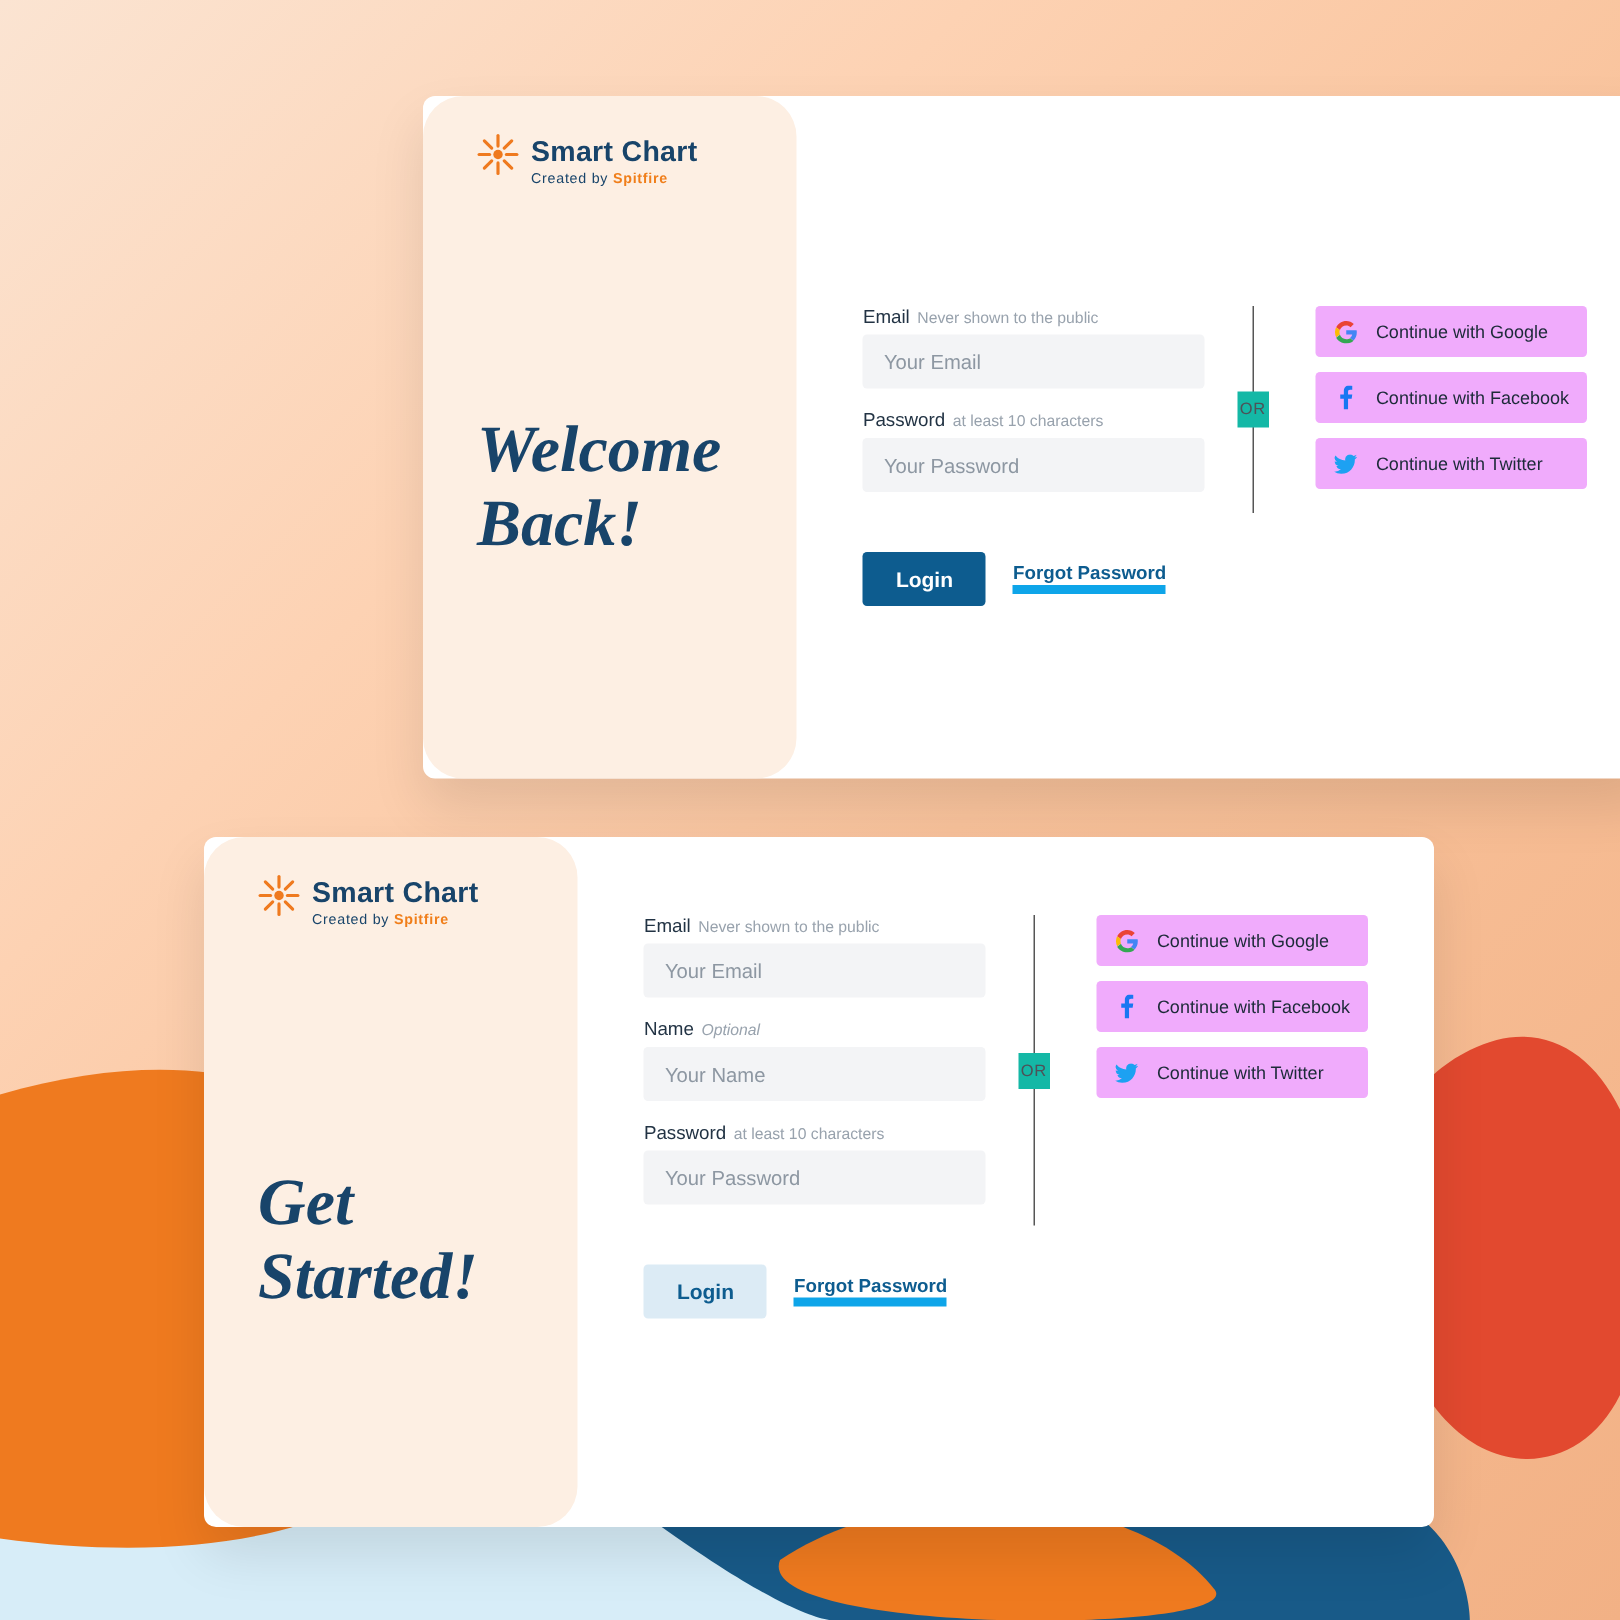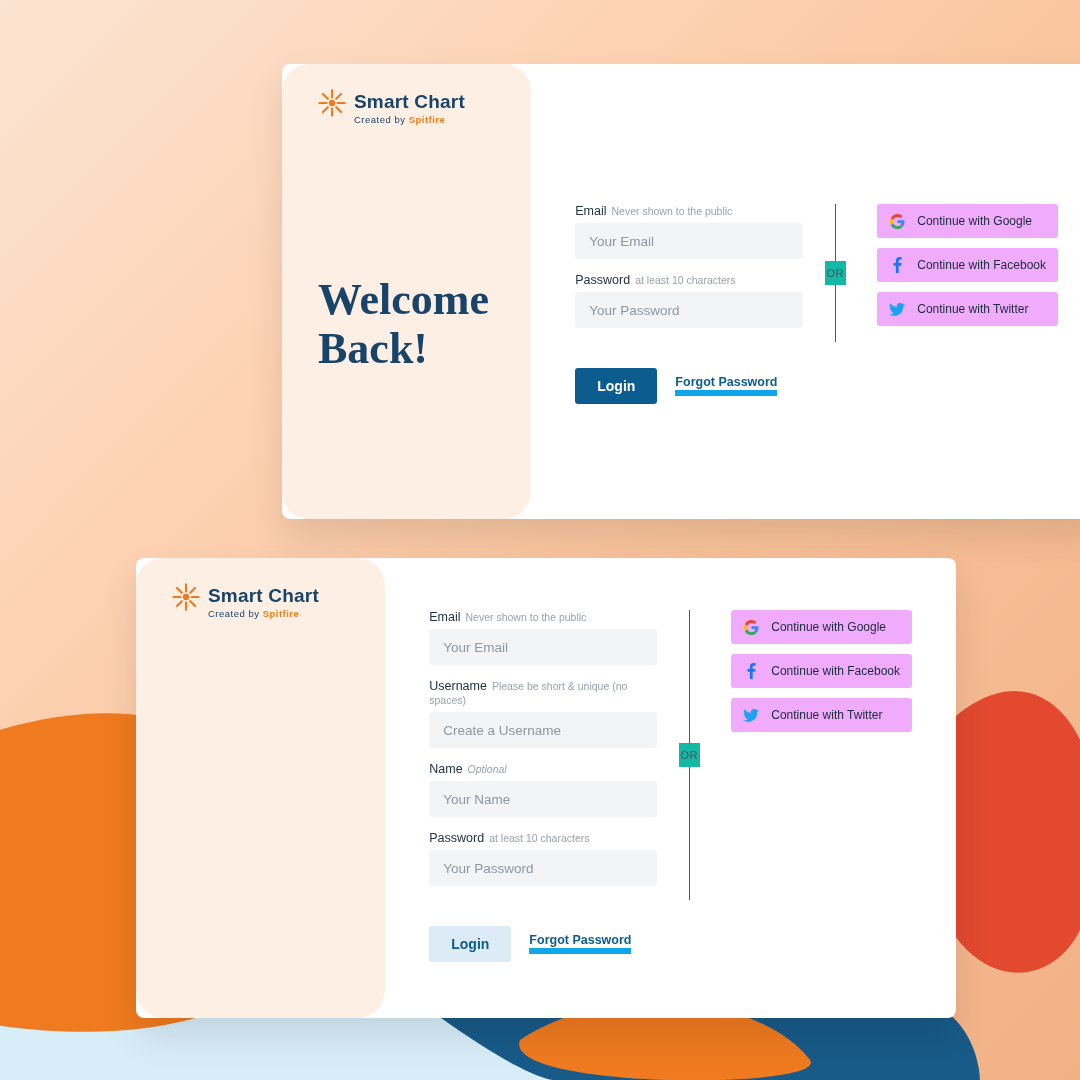--- a/index.html
+++ b/index.html
@@ -30,20 +30,21 @@
     border-radius: 27px;
   }
   .card1 .side { width: 320px; }
   .card2 .side { width: 330px; }
 
   .title {
     font-family: Georgia, "Times New Roman", serif;
     color: #18446a;
     font-weight: 700;
     line-height: 1.12;
+    font-style: italic;
   }
   .card1 .title { margin-top: 150px; font-size: 44px; }
   .card2 .title { margin-top: 158px; font-size: 44px; }
 
   .content { flex: 1; padding: 140px 44px 30px 44px; position: relative; }
   .card2 .content { padding-top: 52px; }
 
   .row { display: flex; gap: 12px; align-items: stretch; }
 
   .form { width: 228px; }
@@ -199,36 +200,31 @@
           <line x1="33" y1="7" x2="26" y2="14"></line>
           <line x1="14" y1="26" x2="7" y2="33"></line>
         </g>
         <circle cx="20" cy="20" r="4.5" fill="#ef7a1f"></circle>
       </svg>
       <div class="txt">
         <span class="t1">Smart Chart</span>
         <span class="t2"><span>Created by </span><b>Spitfire</b></span>
       </div>
     </div>
+    <h1 class="title">Get Started!</h1>
   </div>
 
   <div class="content">
     <div class="row">
       <div class="form">
         <div class="field">
           <div class="flabel">
             <span>Email</span><span class="fhint">Never shown to the public</span>
           </div>
           <input class="input" placeholder="Your Email" style="">
-        </div>
-        <div class="field">
-          <div class="flabel">
-            <span>Username</span><span class="fhint">Please be short &amp; unique (no spaces)</span>
-          </div>
-          <input class="input" placeholder="Create a Username" style="">
         </div>
         <div class="field">
           <div class="flabel">
             <span>Name</span><span class="fhint it">Optional</span>
           </div>
           <input class="input" placeholder="Your Name" style="">
         </div>
         <div class="field">
           <div class="flabel">
             <span>Password</span><span class="fhint">at least 10 characters</span>

